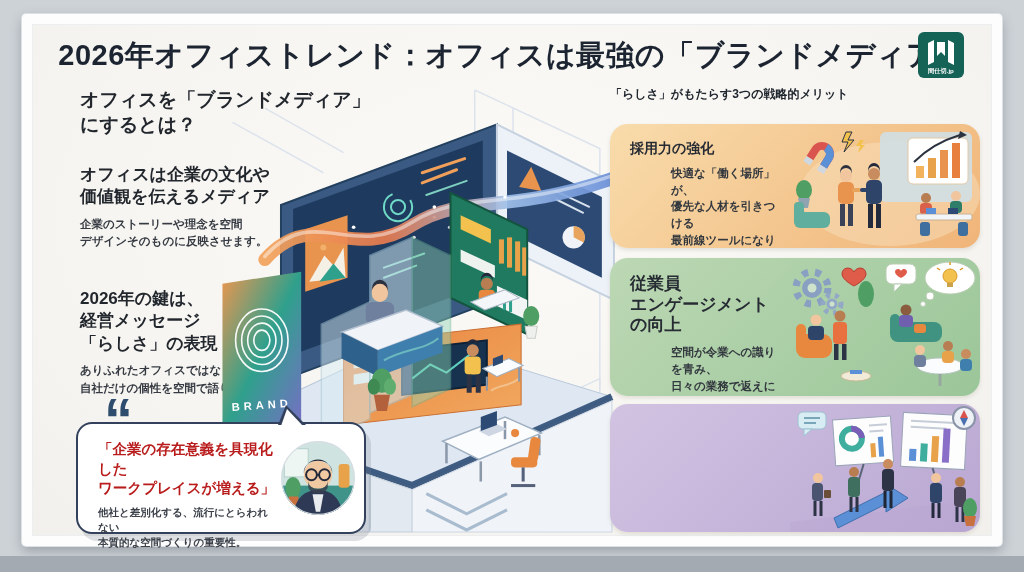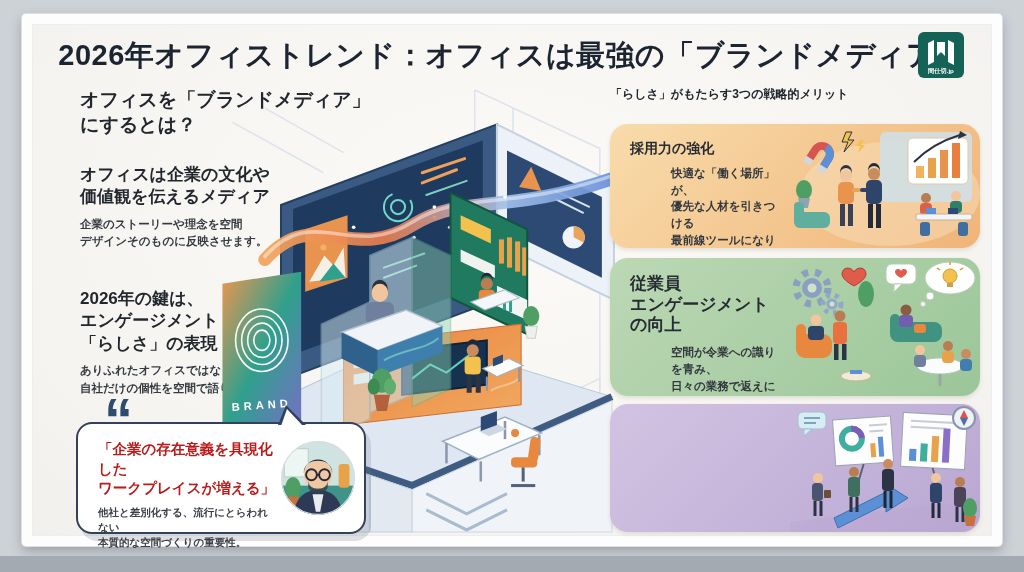--- a/index.html
+++ b/index.html
@@ -70,21 +70,21 @@
 価値観を伝えるメディア</h3>
     <p class="pre">企業のストーリーや理念を空間
 デザインそのものに反映させます。</p>
   </div>
 
   <div class="abs l-intro pre">オフィスを「ブランドメディア」
 にするとは？</div>
 
   <div class="abs l-block b2">
     <h3 class="pre">2026年の鍵は、
-エンゲージメント
+経営メッセージ
 「らしさ」の表現</h3>
     <p class="pre">ありふれたオフィスではなく、
 自社だけの個性を空間で語ります。</p>
   </div>
 
   <svg class="abs scene" viewBox="0 0 440 444">
     <defs>
       <linearGradient id="gBanner" x1="0" y1="0" x2="1" y2="1">
         <stop offset="0" stop-color="#ef964e"></stop>
           <stop offset=".5" stop-color="#2fa08c"></stop>

